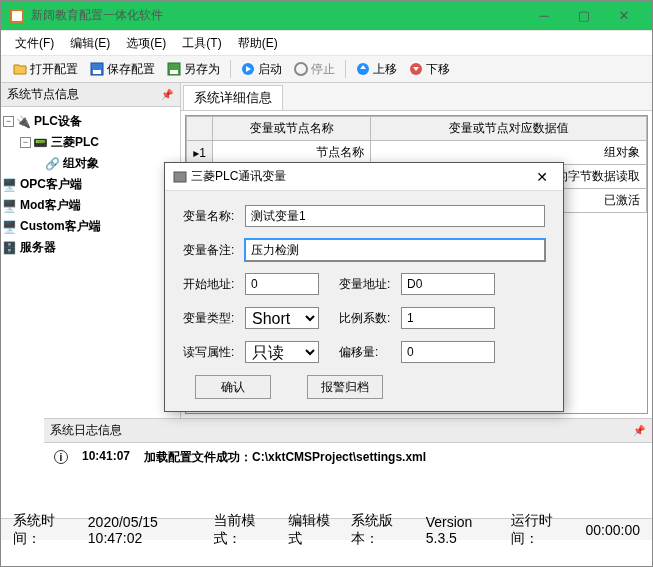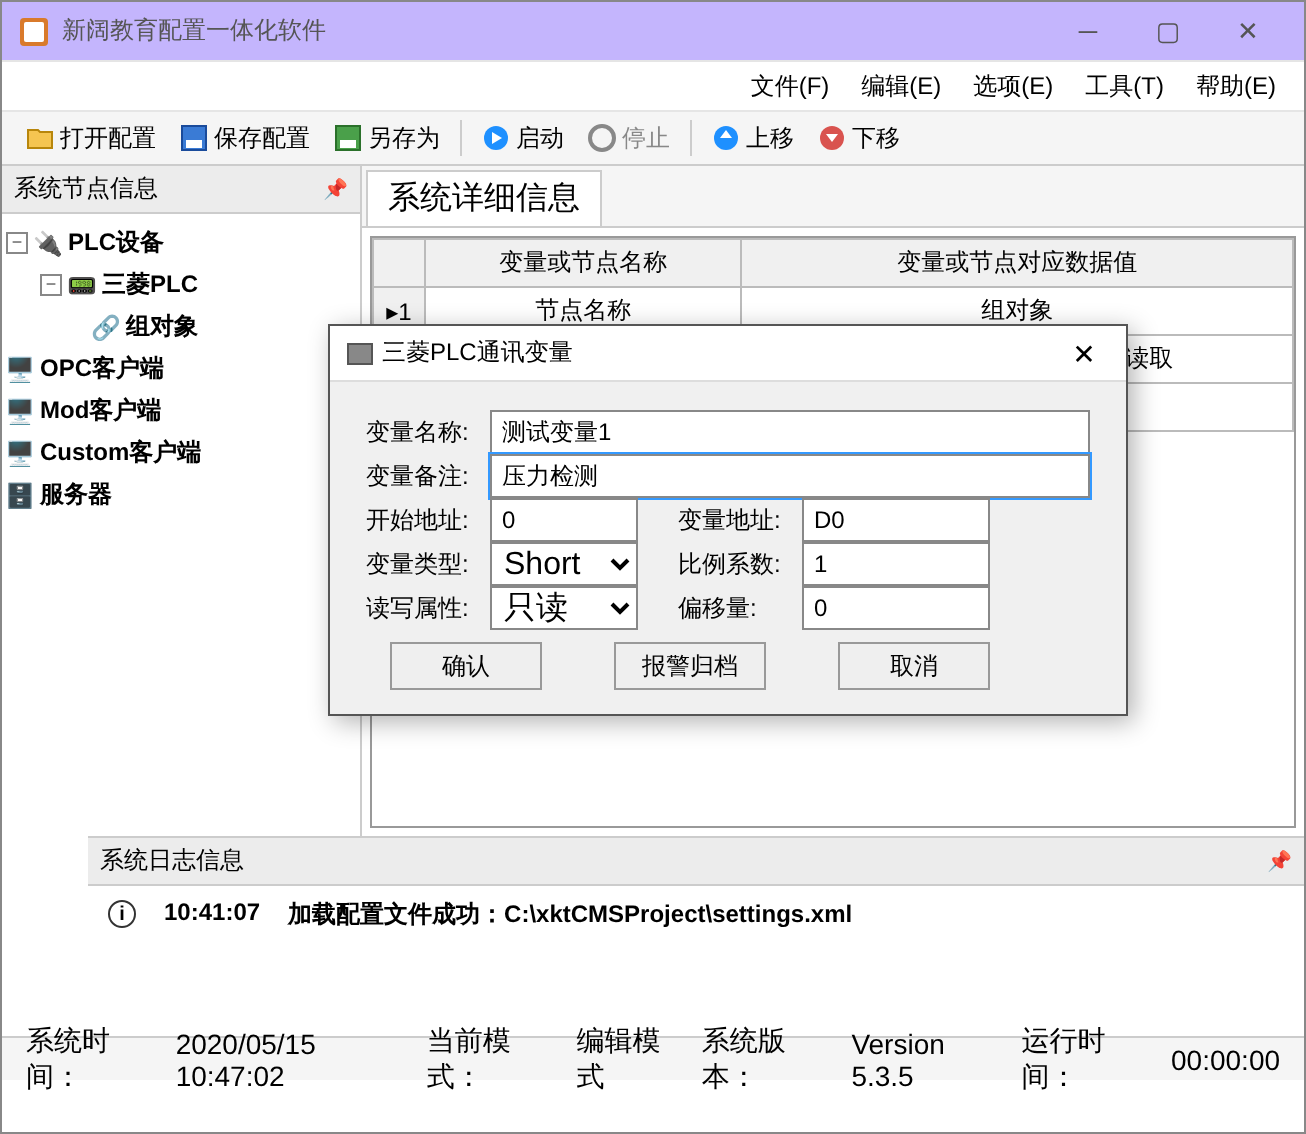--- a/index.html
+++ b/index.html
@@ -1,55 +1,55 @@
 <!DOCTYPE html>
 <html><head>
 <meta charset="utf-8">
 <style>
 * { box-sizing: border-box; margin: 0; padding: 0; font-family: "Microsoft YaHei", "SimSun", sans-serif; }
 body { background: #fff; width: 653px; height: 567px; overflow: hidden; border: 1px solid #888; }
-.titlebar { height: 30px; display: flex; align-items: center; padding: 0 8px; background: #c4b5fd; border-bottom: 1px solid #e5e5e5; }
+.titlebar { height: 30px; display: flex; align-items: center; padding: 0 8px; background: #22c55e; border-bottom: 1px solid #e5e5e5; }
 .titlebar .logo { width: 16px; height: 16px; margin-right: 6px; display: inline-flex; }
 .titlebar .title { font-size: 12px; color: #555; flex: 1; }
 .titlebar .winbtn { width: 40px; height: 28px; display: flex; align-items: center; justify-content: center; color: #555; font-size: 13px; cursor: pointer; }
-.menubar { height: 24px; display: flex; align-items: center; padding: 0 6px; font-size: 12px; background: #fff; justify-content: flex-end; }
+.menubar { height: 24px; display: flex; align-items: center; padding: 0 6px; font-size: 12px; background: #fff; }
 .menubar .mitem { padding: 3px 8px; cursor: pointer; }
 .toolbar { height: 28px; display: flex; align-items: center; padding: 0 6px; background: #f5f5f5; border-top: 1px solid #e5e5e5; border-bottom: 1px solid #ccc; font-size: 12px; }
 .toolbar .tbtn { display: flex; align-items: center; padding: 2px 6px; cursor: pointer; gap: 3px; }
 .toolbar .sep { width: 1px; height: 18px; background: #ccc; margin: 0 4px; }
 .ticon { width: 14px; height: 14px; display: inline-flex; align-items: center; justify-content: center; }
 .panel-header { background: #ececec; padding: 3px 6px; font-size: 12px; border-bottom: 1px solid #ccc; display: flex; align-items: center; justify-content: space-between; }
 .pin { font-size: 10px; color: #555; }
 .main-split { display: flex; height: 335px; }
 .left-panel { width: 180px; border-right: 1px solid #ccc; display: flex; flex-direction: column; }
 .tree { flex: 1; padding: 4px 2px; font-size: 12px; overflow: auto; }
 .tree-node { display: flex; align-items: center; padding: 2px 0; white-space: nowrap; gap: 3px; cursor: pointer; }
 .tree-ind { display: inline-block; }
 .exp { width: 11px; height: 11px; border: 1px solid #888; display: inline-flex; align-items: center; justify-content: center; font-size: 9px; line-height: 1; color: #555; background: #fff; }
 .nicon { width: 14px; height: 14px; display: inline-flex; align-items: center; justify-content: center; }
 .right-panel { flex: 1; display: flex; flex-direction: column; }
-.tabbar { display: flex; font-size: 16px; background: #f5f5f5; border-bottom: 1px solid #ccc; }
+.tabbar { display: flex; font-size: 13px; background: #f5f5f5; border-bottom: 1px solid #ccc; }
 .tab { padding: 3px 10px; border: 1px solid #ccc; border-bottom: none; background: #fff; margin-top: 2px; margin-left: 2px; }
 .grid-area { flex: 1; border: 1px solid #999; margin: 4px; overflow: hidden; background: #fff; }
 table.grid { width: 100%; border-collapse: collapse; font-size: 12px; }
-table.grid th, table.grid td { border: 1px solid #bbb; padding: 3px 6px; text-align: center; }
+table.grid th, table.grid td { border: 1px solid #bbb; padding: 3px 6px; text-align: right; }
 table.grid th { background: #f0f0f0; font-weight: normal; text-align: center; }
 table.grid .rowhead { width: 26px; text-align: center; background: #f0f0f0; }
 .log-panel { border-top: 1px solid #ccc; margin-left: 43px; }
 .log-body { height: 75px; padding: 6px 10px; font-size: 12px; display: flex; gap: 14px; align-items: flex-start; }
 .log-icon { width: 14px; height: 14px; border: 1.5px solid #333; border-radius: 50%; display: flex; align-items: center; justify-content: center; font-size: 10px; font-weight: bold; margin-top: 1px; }
 .statusbar { height: 22px; border-top: 1px solid #ccc; display: flex; align-items: center; font-size: 14px; padding: 0 8px; gap: 6px; background: #f5f5f5; }
 .statusbar .cell { padding: 0 4px; }
 
 .modal { position: absolute; left: 164px; top: 162px; width: 400px; background: #f0f0f0; border: 1px solid #555; box-shadow: 3px 3px 12px rgba(0,0,0,.3); z-index: 10; }
 .modal-title { height: 28px; display: flex; align-items: center; padding: 0 8px; font-size: 12px; background: #fff; border-bottom: 1px solid #ddd; justify-content: center; }
 .modal-title .spacer { flex: 1; }
 .modal-close { width: 26px; height: 22px; display: flex; align-items: center; justify-content: center; cursor: pointer; font-size: 14px; }
 .modal-body { padding: 14px 18px 12px; }
-.frow { display: flex; align-items: center; font-size: 12px; }
+.frow { display: flex; align-items: center; margin-bottom: 12px; font-size: 12px; }
 .flabel { width: 62px; text-align: left; }
 .finput { border: 1px solid #888; height: 22px; font-size: 12px; padding: 0 5px; background: #fff; }
 .fselect { border: 1px solid #888; height: 22px; font-size: 16px; background: #fff; padding: 0 2px; }
 .long { flex: 1; }
 .shortw { width: 74px; }
 .midw { width: 94px; }
 .gap { width: 20px; }
 .btnrow { display: flex; gap: 36px; margin-top: 6px; padding-left: 12px; }
 .btn { width: 76px; height: 24px; font-size: 12px; background: #efefef; border: 1px solid #999; cursor: pointer; }
 .highlight { outline: 1px solid #3399ff; }
@@ -281,16 +281,15 @@
     <div class="frow">
       <span class="flabel">读写属性:</span>
       <select class="fselect shortw"><option>只读</option></select>
       <span class="gap"></span>
       <span class="flabel">偏移量:</span>
       <input class="finput midw" value="0" style="">
     </div>
     <div class="btnrow">
       <button class="btn">确认</button>
       <button class="btn">报警归档</button>
-      <button class="btn">取消</button>
     </div>
   </div>
 </div>
 
 </body></html>

